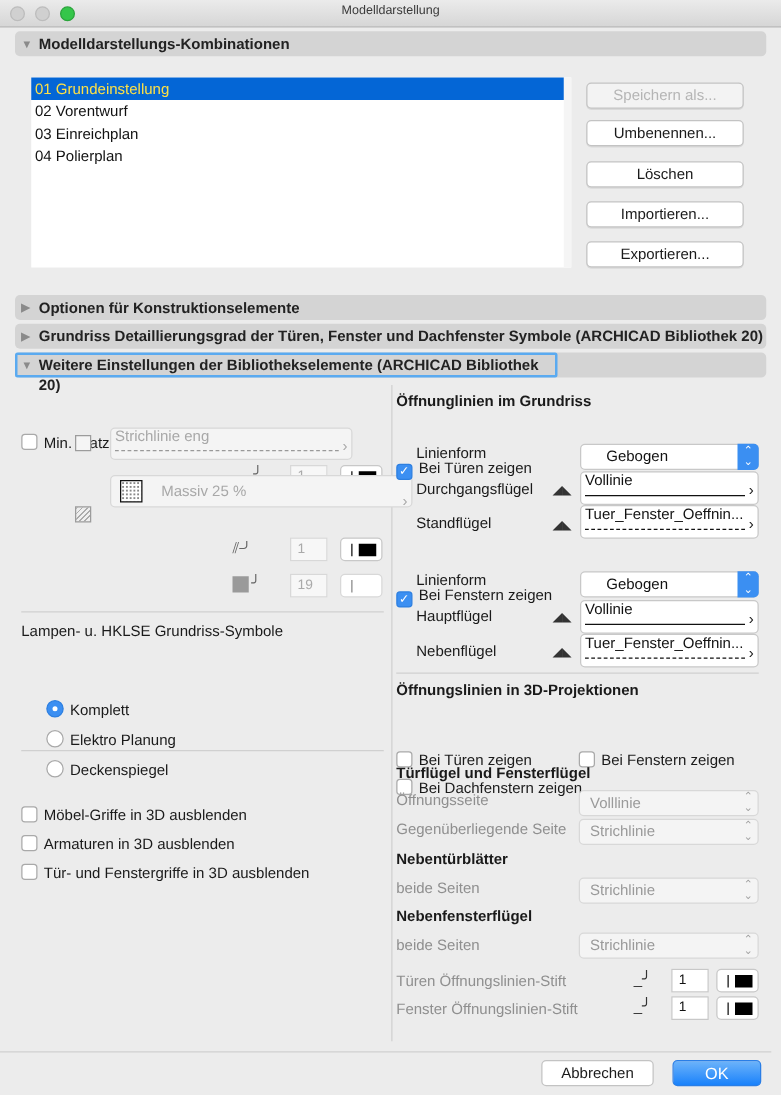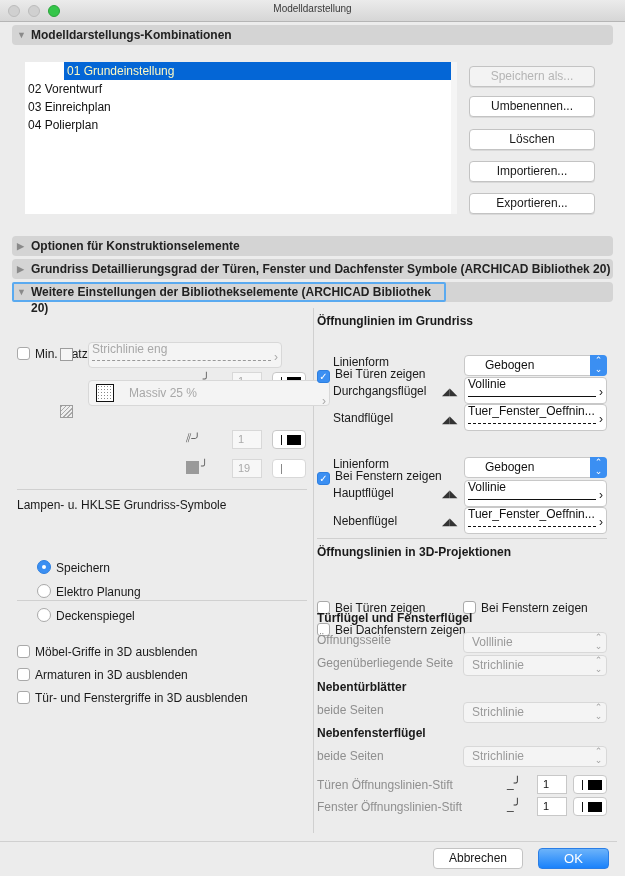--- a/index.html
+++ b/index.html
@@ -11,21 +11,21 @@
   .tl { position:absolute; top:5px; width:12px; height:12px; border-radius:50%; }
   .tl.gray { background:#d0d0d0; border:1px solid #bcbcbc; }
   .tl.green { background:#35c64a; border:1px solid #2aa43b; }
   .section { left:12px; width:601px; height:20px; background:#d4d4d4; border-radius:4px; font-weight:bold; font-size:12px; padding-left:19px; line-height:20px; color:#222; }
   .section .tri { position:absolute; left:5px; top:0; font-size:9px; color:#8a8a8a; }
   .section.focus-frame { width:434px; border:2px solid #5aaaf0; border-radius:2px; line-height:16px; padding-left:17px; }
   .section.focus-frame .tri { left:3px; }
   .sec-bg { left:12px; width:601px; height:20px; background:#d4d4d4; border-radius:4px; }
   .listbox { left:25px; top:62px; width:432px; height:152px; background:#fff; border-right:6px solid #f5f5f5; }
   .list-item { height:18px; line-height:18px; padding-left:3px; font-size:12px; color:#111; }
-  .list-item.sel { background:#0466d6; color:#fef9c3;margin-left:39px; }
+  .list-item.sel { background:#0466d6; color:#fde047; }
   .btn { left:469px; width:126px; height:21px; background:#fff; border:1px solid #c3c3c3; border-radius:4px; text-align:center; line-height:19px; font-size:12px; color:#1a1a1a; box-shadow:0 1px 0 rgba(0,0,0,0.08); }
   .btn.disabled { color:#b5b5b5; background:#f3f3f3; }
   .cb { width:13px; height:13px; border:1px solid #a9a9a9; border-radius:3px; background:#fff; display:inline-block; }
   .cb.checked { background:#3b8ff2; border-color:#2d7fe0; color:#fff; font-size:10px; line-height:11px; text-align:center; }
   .cb-row { font-size:12px; color:#1a1a1a; white-space:nowrap;margin-top:32px; }
   .cb-row .cb { position:relative; top:2px; margin-right:5px; }
   .label { font-size:12px; color:#1a1a1a; white-space:nowrap; }
   .label.dim { color:#8f8f8f; }
   .bold { font-weight:bold; }
   .radio { width:14px; height:14px; border-radius:50%; border:1px solid #a9a9a9; background:#fff; display:inline-block; position:relative; top:2px; margin-right:5px; }
@@ -135,21 +135,21 @@
 <div class="abs numbox dis" style="left:232px;top:459px">19</div>
 <div class="abs penbox dis white" style="left:272px;top:459px">
     <span class="bar" style="background:#888"></span>
     <span class="sw"></span>
   </div>
 
 <div class="abs divider" style="left:17px;top:489px;width:290px"></div>
 
 <div class="abs label" style="left:17px;top:498px">Lampen- u. HKLSE Grundriss-Symbole</div>
 <div class="abs cb-row" style="left:37px;top:526px">
-  <span class="radio on"></span><span>Speichern</span>
+  <span class="radio on"></span><span>Komplett</span>
 </div>
 <div class="abs cb-row" style="left:37px;top:550px">
   <span class="radio"></span><span>Elektro Planung</span>
 </div>
 <div class="abs cb-row" style="left:37px;top:574px">
   <span class="radio"></span><span>Deckenspiegel</span>
 </div>
 
 <div class="abs divider" style="left:17px;top:600px;width:290px"></div>
 

